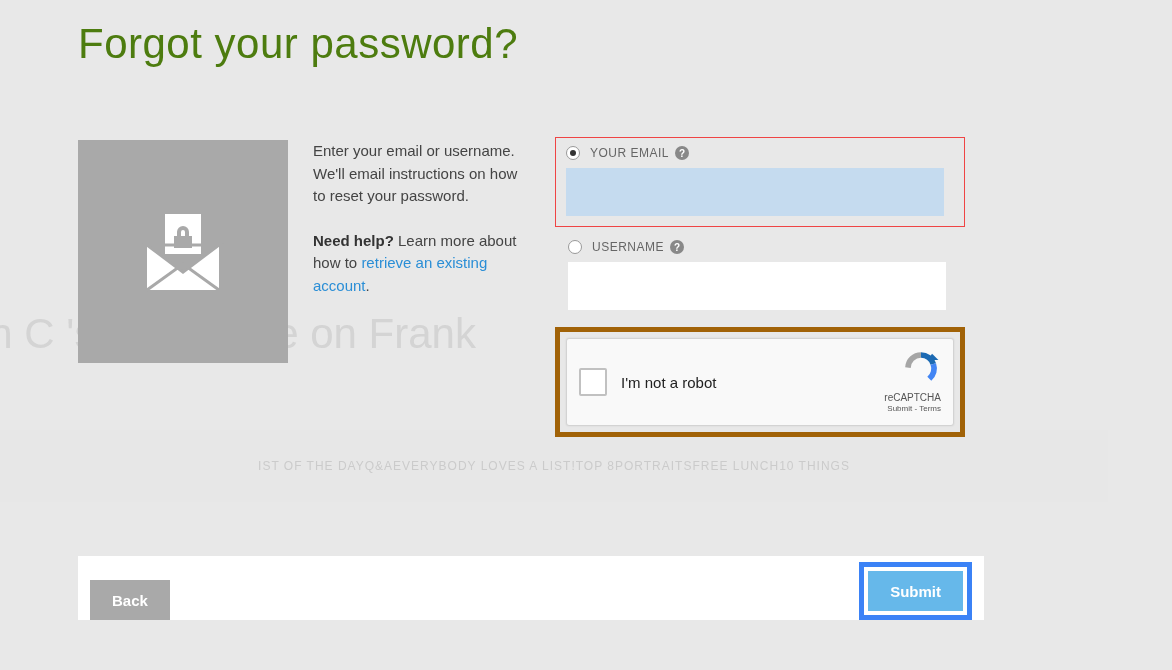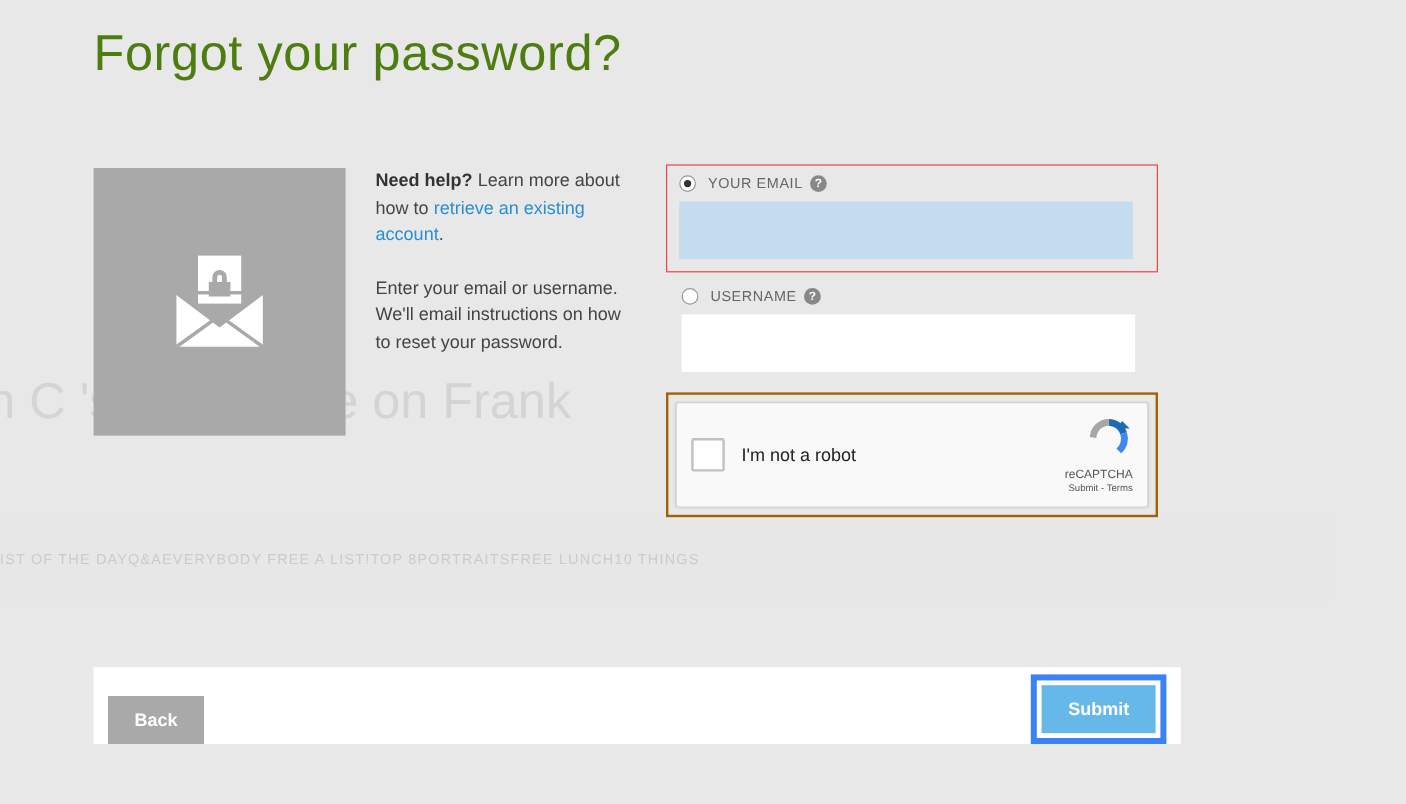--- a/index.html
+++ b/index.html
@@ -105,21 +105,21 @@
     width: 378px;
     height: 48px;
     border: none;
     font-size: 15px;
     padding: 0 10px;
     outline: none;
   }
   .email-input { background: #c5dbef; }
   .username-input { background: #fff; }
   .recaptcha-wrap {
-    border: 2px solid #a16207;
+    border: 5px solid #a16207;
     width: 410px;
     margin-top: 4px;
     padding: 6px;
   }
   .recaptcha-box {
     background: #f9f9f9;
     border: 1px solid #d3d3d3;
     border-radius: 3px;
     height: 88px;
     display: flex;
@@ -190,34 +190,34 @@
     font-weight: 300;
     white-space: nowrap;
   }
   .nav-row {
     position: absolute;
     top: 430px; left: 0; width: 1108px;
     height: 72px;
     background: rgba(230,230,230,0.6);
     display: flex;
     align-items: center;
-    justify-content: flex-start;
+    justify-content: center;
     font-size: 12px;
     color: rgba(140,140,140,0.3);
     letter-spacing: 1px;
   }
 </style>
 </head>
 <body>
 
 <div class="bg-text" style="top:310px;left:-20px;">in C                             's Own Lane on Frank</div>
 <div class="nav-row">
   <span>IST OF THE DAY</span>
   <span>Q&amp;A</span>
-  <span>EVERYBODY FREE A LIST!</span>
+  <span>EVERYBODY LOVES A LIST!</span>
   <span>TOP 8</span>
   <span>PORTRAITS</span>
   <span>FREE LUNCH</span>
   <span>10 THINGS</span>
 </div>
 
 <h1 class="page-title">Forgot your password?</h1>
 
 <div class="content-row">
   <div class="icon-box">
@@ -226,24 +226,24 @@
         <rect x="32" y="14" width="36" height="40" fill="#fff"></rect>
         <path d="M50 26 a6 6 0 0 1 6 6 v4 h3 v12 h-18 v-12 h3 v-4 a6 6 0 0 1 6 -6 z M50 30 a2 2 0 0 0 -2 2 v4 h4 v-4 a2 2 0 0 0 -2 -2 z" fill="#a9a9a9"></path>
         <polygon points="14,45 50,72 86,45 86,90 14,90" fill="#fff"></polygon>
         <polygon points="14,45 50,72 86,45" fill="none" stroke="#a9a9a9" stroke-width="3"></polygon>
         <polyline points="14,90 50,64 86,90" fill="none" stroke="#a9a9a9" stroke-width="3"></polyline>
       </svg>
     </span>
   </div>
 
   <div class="instructions">
+    <p>Enter your email or username. We'll email instructions on how to reset your password.</p>
     <p>
       <strong>Need help?</strong><span> Learn more about how to </span><a href="#">retrieve an existing account</a><span>.</span>
     </p>
-    <p>Enter your email or username. We'll email instructions on how to reset your password.</p>
   </div>
 </div>
 
 <div class="form-area">
 
   <div class="highlight-box">
     <div class="field-label-row">
       <span class="radio-outer selected"></span>
       <span class="field-label">YOUR EMAIL</span>
       <span class="help-icon">?</span>

